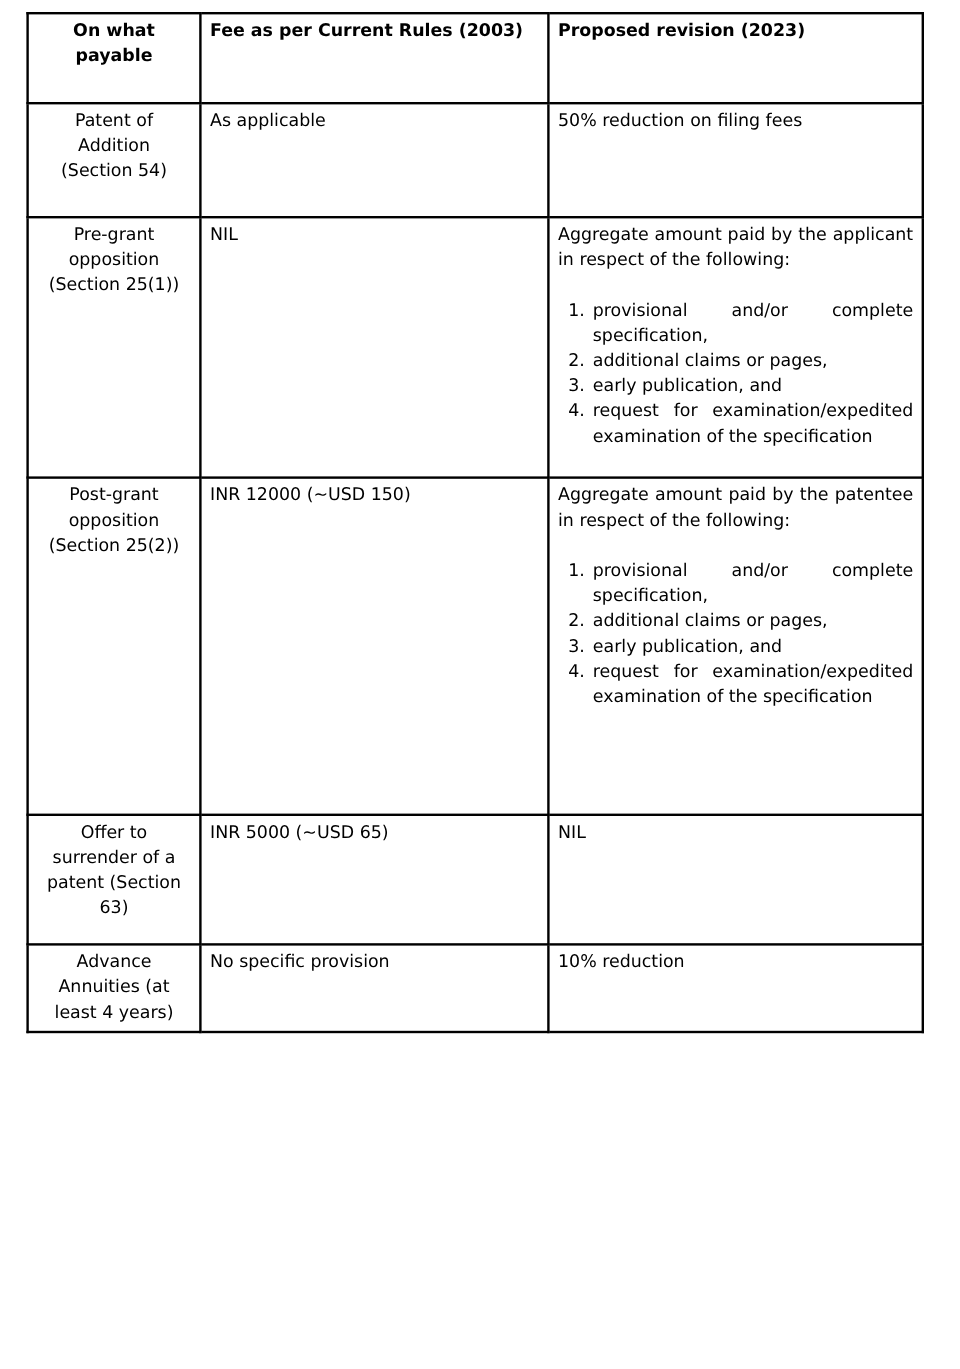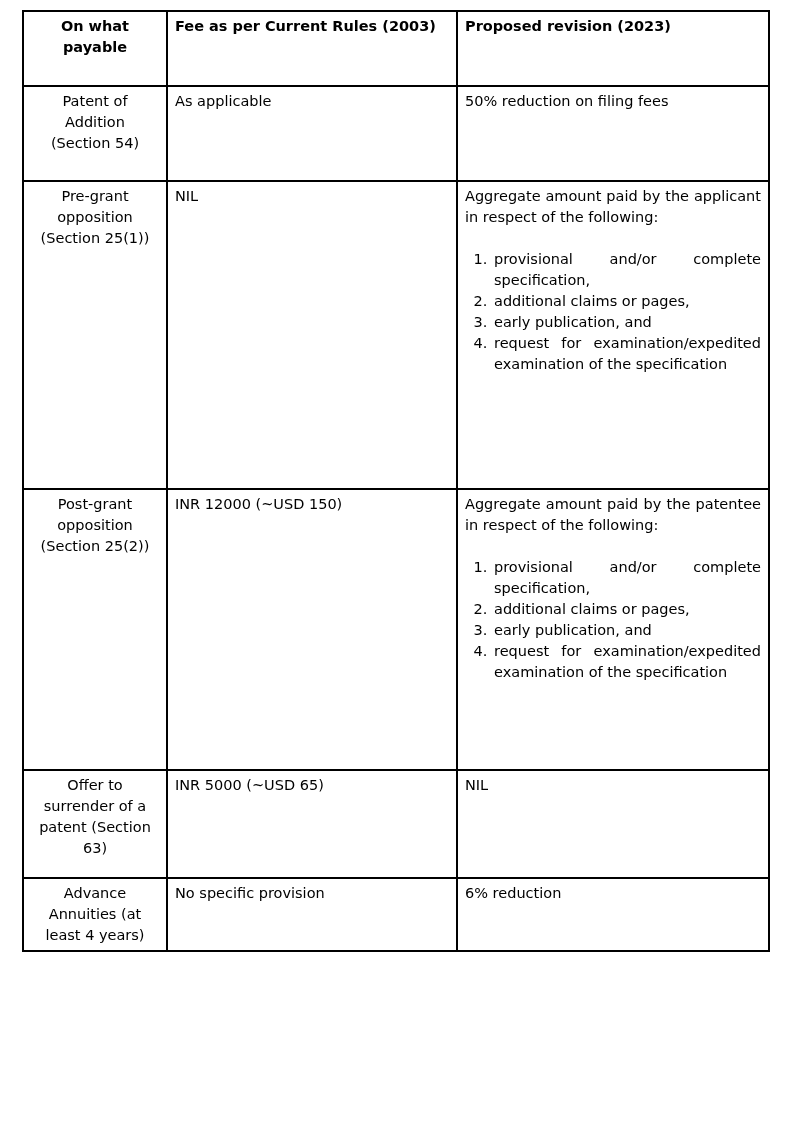--- a/index.html
+++ b/index.html
@@ -84,21 +84,21 @@
       <th class="c2">Fee as per Current Rules (2003)</th>
       <th class="c3">Proposed revision (2023)</th>
     </tr>
 
     <tr style="height:95px">
       <td class="c1">Patent of Addition (Section 54)</td>
       <td class="c2">As applicable</td>
       <td class="c3">50% reduction on filing fees</td>
     </tr>
 
-    <tr style="height:308px">
+    <tr style="height:217px">
       <td class="c1">Pre-grant opposition (Section 25(1))</td>
       <td class="c2">NIL</td>
       <td class="c3">
         <p>Aggregate amount paid by the applicant in respect of the following:</p>
         <ol class="fee-list">
           <li>provisional and/or complete specification,</li>
           <li>additional claims or pages,</li>
           <li>early publication, and</li>
           <li>request for examination/expedited examination of the specification</li>
         </ol>
@@ -123,19 +123,19 @@
       <td class="c1">Offer to surrender of a patent (Section 63)</td>
       <td class="c2">INR 5000 (~USD 65)</td>
       <td class="c3">NIL</td>
     </tr>
 
 
 
     <tr style="height:64px">
       <td class="c1">Advance Annuities (at least 4 years)</td>
       <td class="c2">No specific provision</td>
-      <td class="c3">6% reduction</td>
+      <td class="c3">10% reduction</td>
     </tr>
 
 
   </tbody>
     </table>
 </div>
 
 </body></html>

